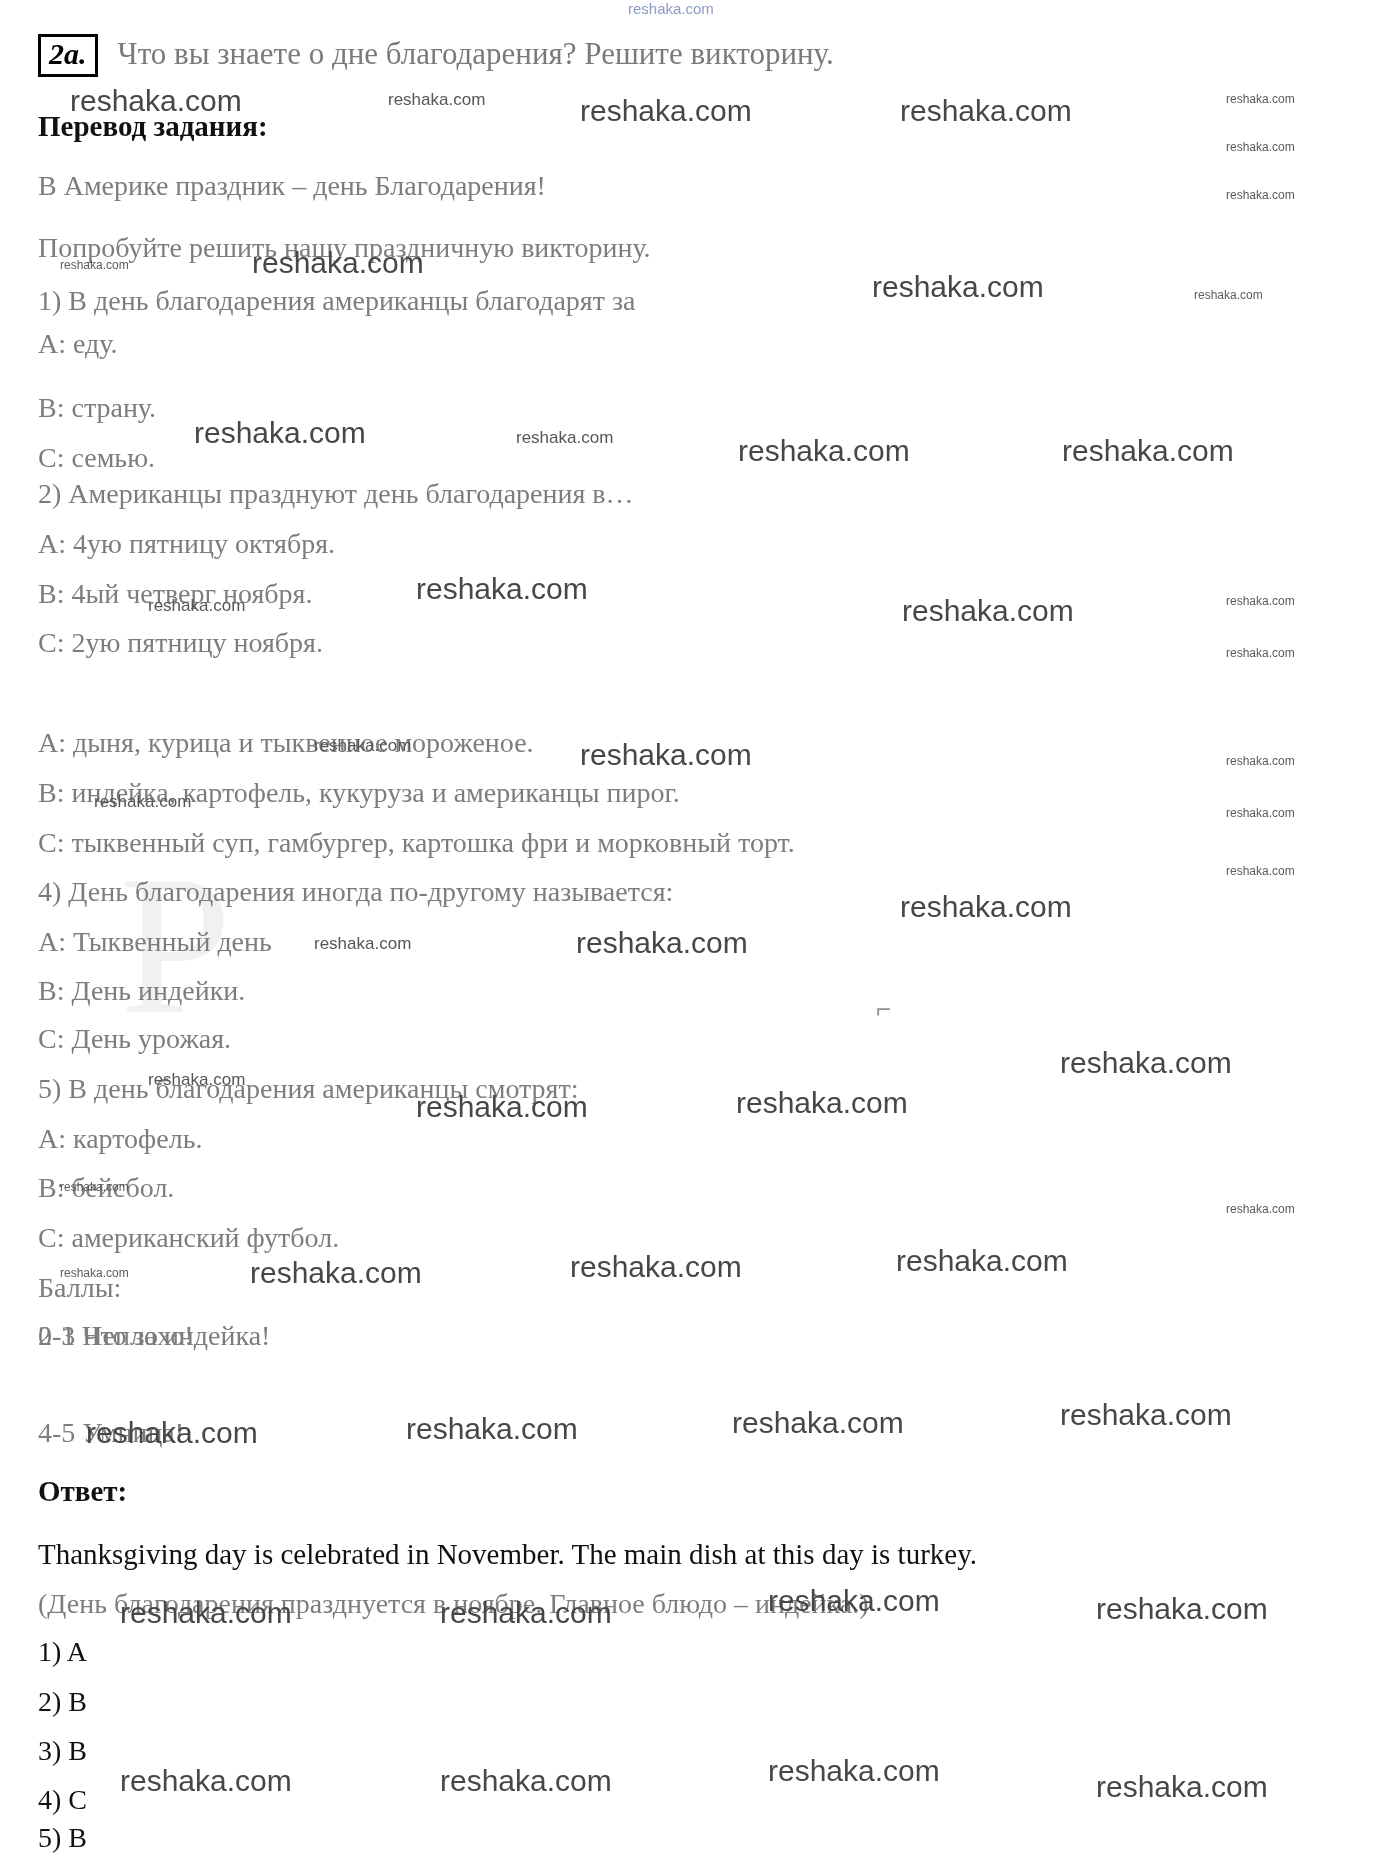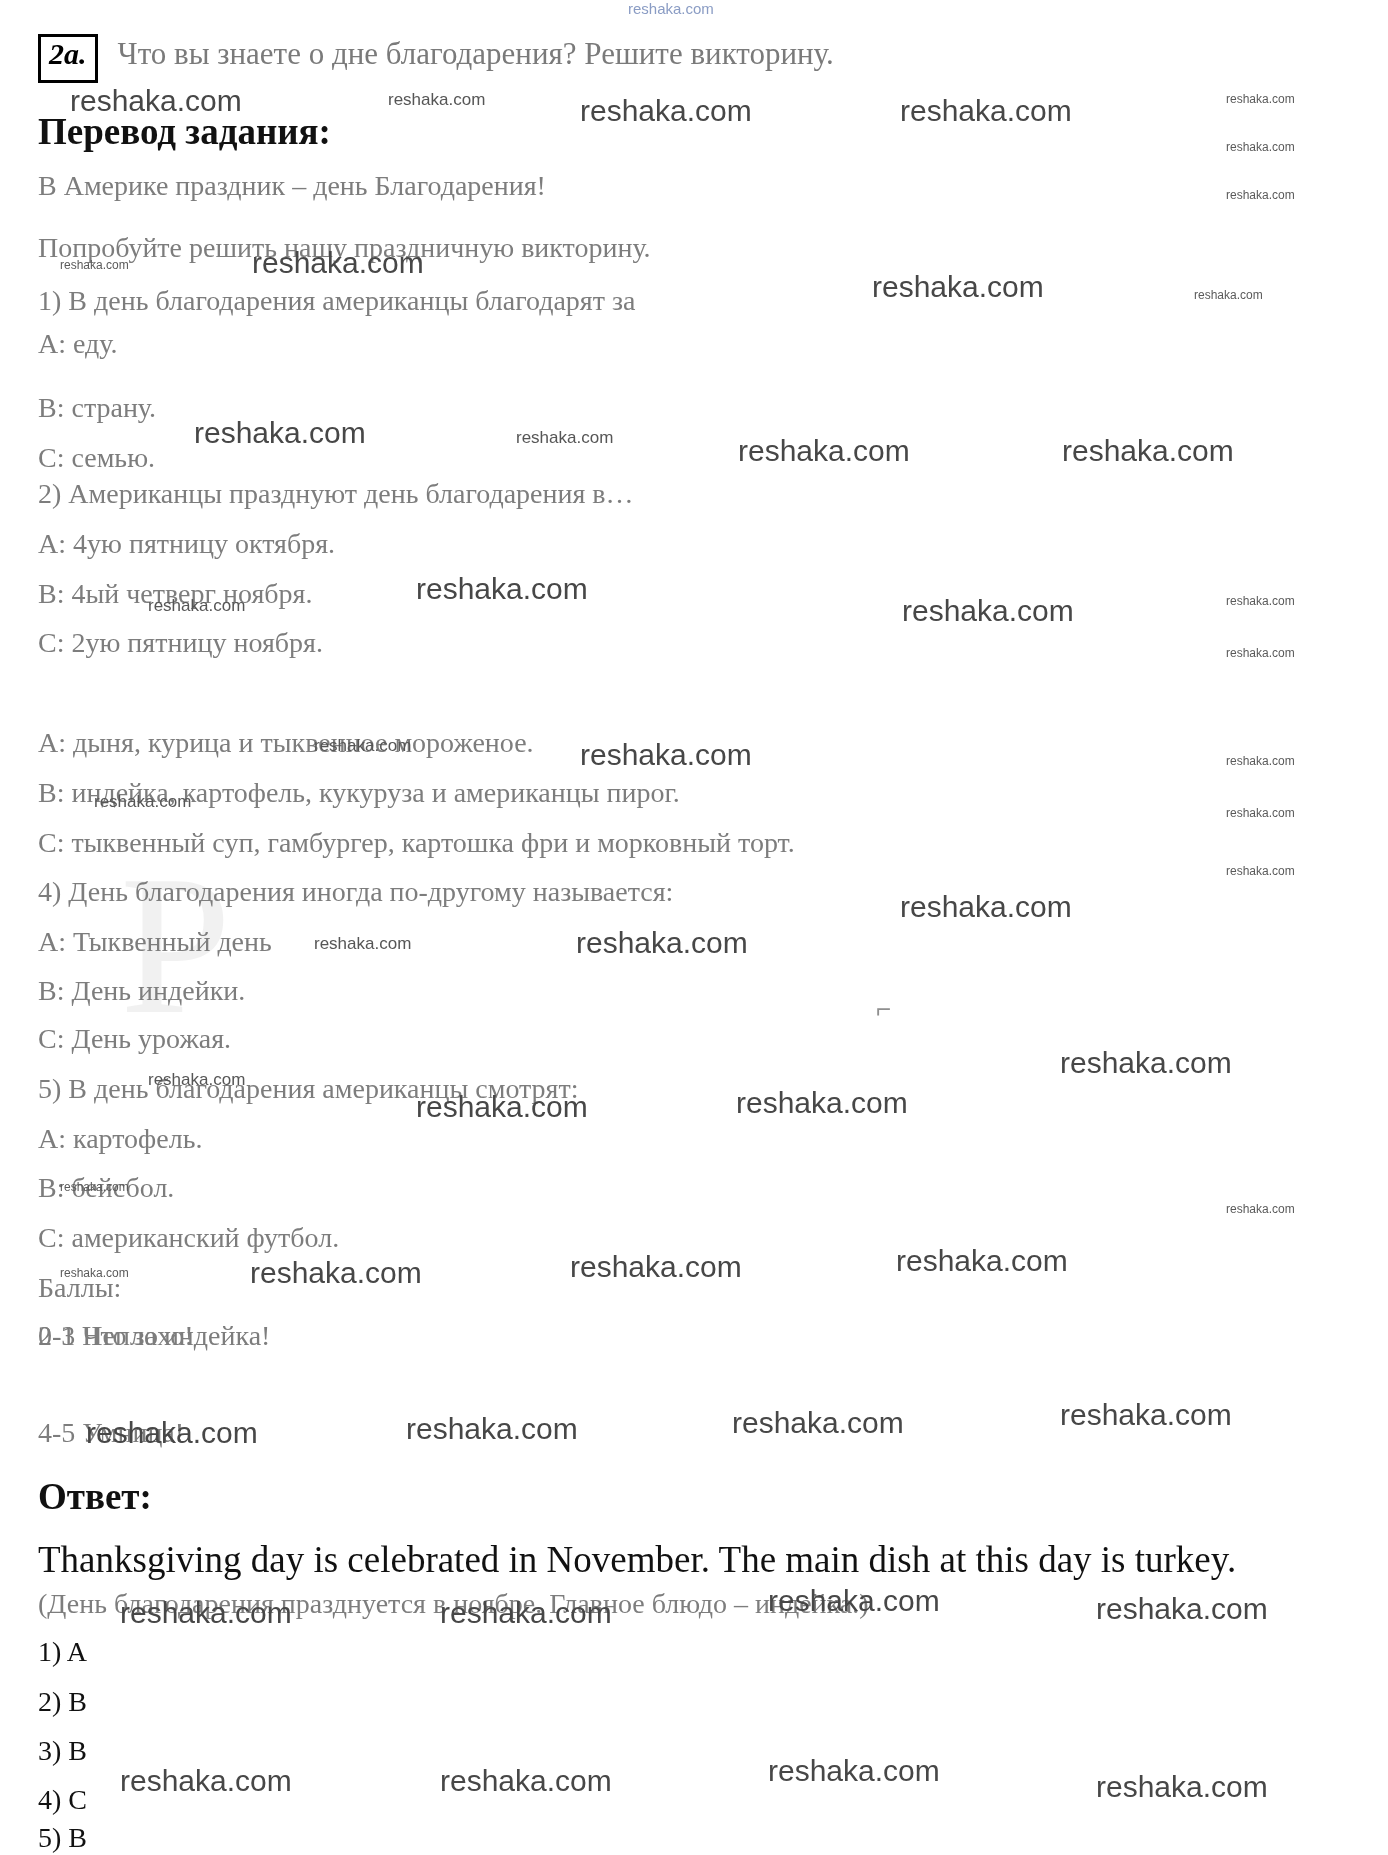--- a/index.html
+++ b/index.html
@@ -3,24 +3,24 @@
 <meta charset="utf-8">
 <style>
   * { margin:0; padding:0; box-sizing:border-box; }
   html,body { background:#ffffff; }
   body { width:1388px; height:1855px; font-family:"Liberation Serif", serif; }
   .page { position:relative; width:1388px; height:1855px; background:#ffffff; overflow:hidden; }
 
   .line { position:absolute; left:38px; font-size:28px; color:#7d7d7d; white-space:nowrap; z-index:1; }
   .black { color:#111111; }
   .bold { font-weight:bold; }
-  .big  { font-size:37px; }
+  .big  { font-size:29px; }
 
   .task-header { position:absolute; top:34px; left:38px; z-index:1; white-space:nowrap; }
-  .task-num { display:inline-block; border:3px solid #000; padding:0 8px 9px 8px;
+  .task-num { display:inline-block; border:3px solid #000; padding:0 8px 3px 8px;
               font-weight:bold; font-style:italic; font-size:30px; color:#000; }
   .task-title { margin-left:20px; font-size:31px; color:#7a7a7a; }
 
   .wm { position:absolute; font-family:"Liberation Sans", sans-serif; color:#474747;
         z-index:2; white-space:nowrap; }
   .wm-lg  { font-size:30px; }
   .wm-sm  { font-size:17px; color:#565656; }
   .wm-xs  { font-size:12px; color:#5a5a5a; }
   .wm-top { font-size:15px; color:#8a9cc4; }
 

